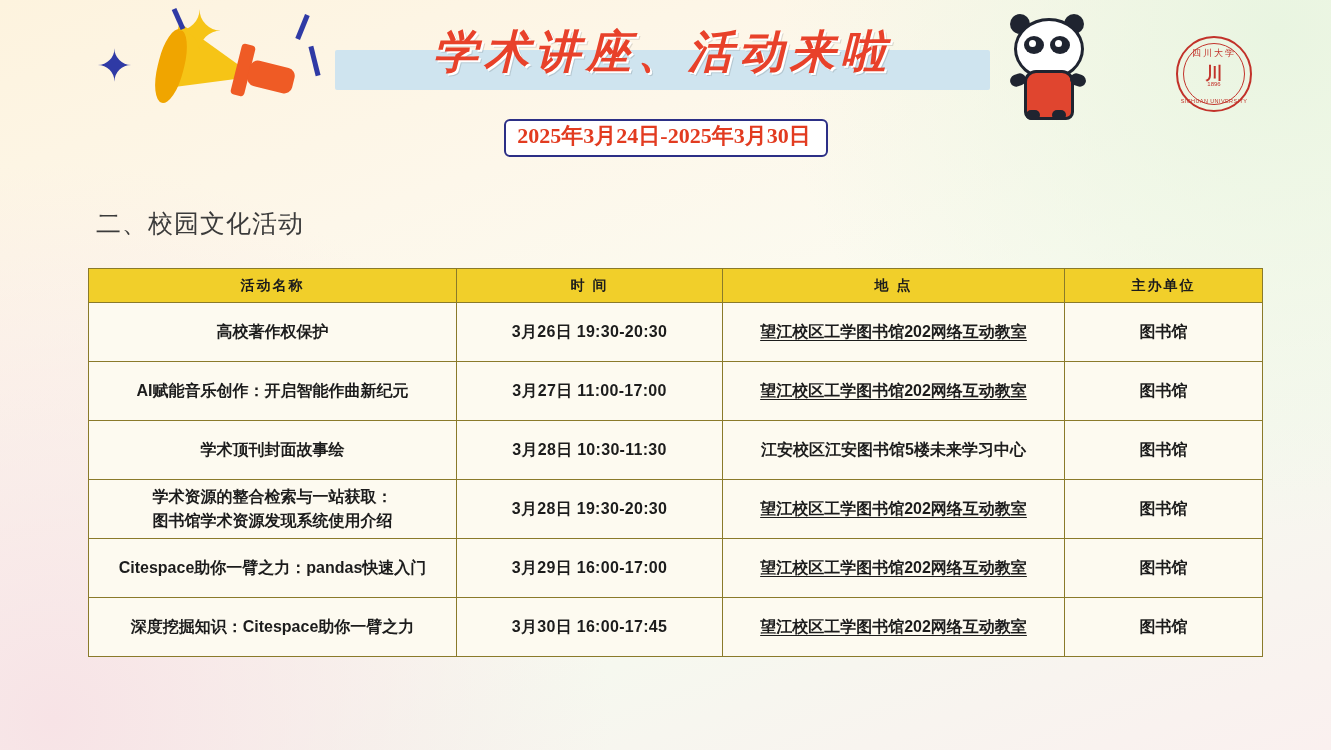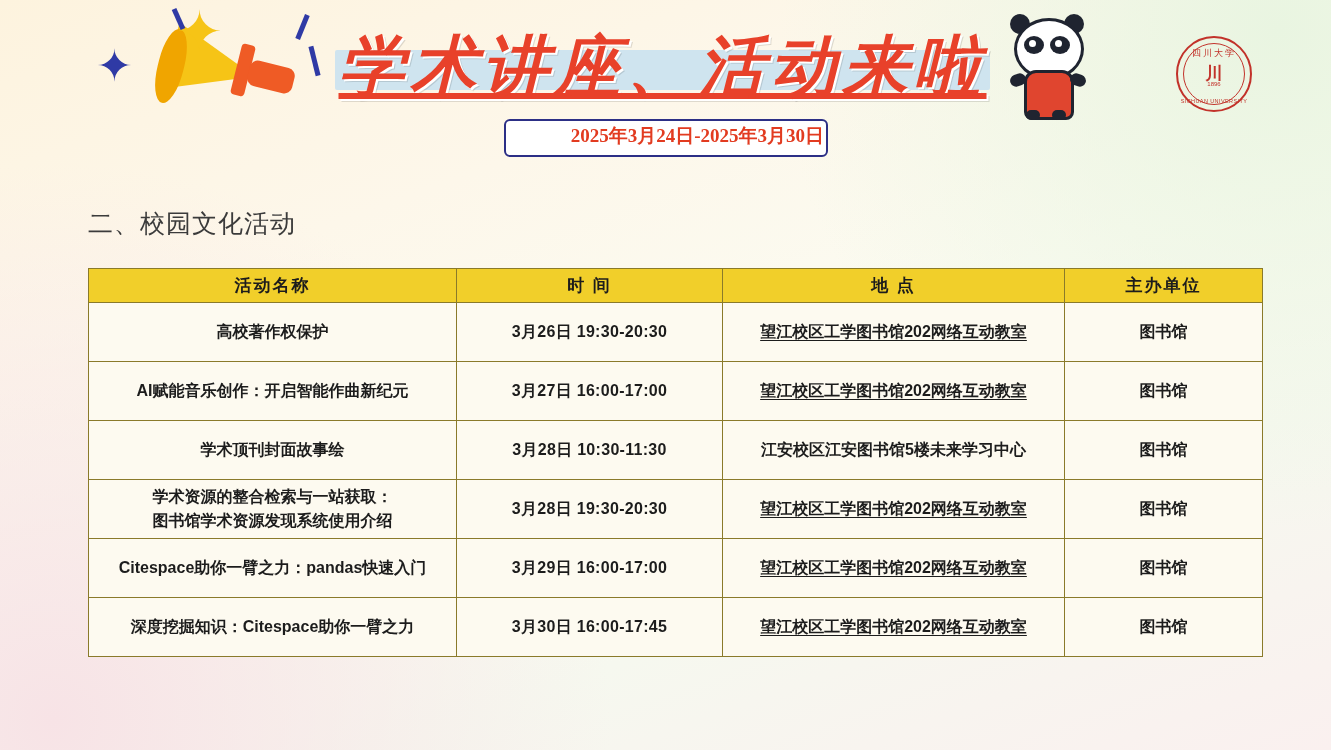--- a/index.html
+++ b/index.html
@@ -38,50 +38,49 @@
     background: #cfe4ef;
     border-radius: 2px;
   }
   .title-text {
     position: absolute;
     left: 335px;
     top: 22px;
     width: 655px;
     text-align: center;
     font-family: "Liberation Serif", serif;
-    font-size: 66px;
+    font-size: 45px;
     font-weight: bold;
     font-style: italic;
     color: #e8412a;
     letter-spacing: 6px;
     text-shadow: 2px 2px 0 #ffffff, 3px 3px 0 rgba(0,0,0,0.12);
     white-space: nowrap;
-    text-decoration: underline;
   }
   .date-pill {
     position: absolute;
     left: 504px;
     top: 119px;
     width: 320px;
     height: 34px;
     border: 2px solid #2c2f86;
     border-radius: 6px;
     background: #ffffff;
     box-shadow: 0 0 0 2px #ffffff inset;
   }
   .date-pill-text {
     position: absolute;
     left: 504px;
     top: 119px;
     width: 320px;
     height: 34px;
     line-height: 34px;
-    text-align: right;
+    text-align: center;
     font-family: "Liberation Serif", serif;
-    font-size: 19px;
+    font-size: 22px;
     font-weight: bold;
     color: #e23b20;
     white-space: nowrap;
   }
 
   
   .mega {
     position: absolute;
     left: 150px;
     top: 10px;
@@ -254,21 +253,21 @@
   .seal .year {
     position: absolute;
     left: 0; right: 0; top: 43px;
     text-align: center;
     font-size: 6px;
   }
 
   
   .section-heading {
     position: absolute;
-    left: 88px;
+    left: 96px;
     top: 207px;
     font-family: "Liberation Sans", sans-serif;
     font-size: 25px;
     color: #3b3b3b;
     letter-spacing: 1px;
   }
 
   
   .table-wrap {
     position: absolute;
@@ -284,21 +283,21 @@
   table.sched th,
   table.sched td {
     border: 1px solid #8a7a2a;
     text-align: center;
     vertical-align: middle;
     color: #1c1c1c;
   }
   table.sched th {
     background: #f1cf2a;
     height: 31px;
-    font-size: 17px;
+    font-size: 14px;
     font-weight: bold;
     letter-spacing: 2px;
   }
   table.sched td {
     background: #fdfaf0;
     height: 56px;
     font-size: 16px;
     font-weight: bold;
   }
   table.sched td.time {
@@ -385,21 +384,21 @@
       </thead>
       <tbody>
         <tr>
           <td>高校著作权保护</td>
           <td class="time">3月26日 19:30-20:30</td>
           <td><span class="u">望江校区工学图书馆202网络互动教室</span></td>
           <td>图书馆</td>
         </tr>
         <tr>
           <td>AI赋能音乐创作：开启智能作曲新纪元</td>
-          <td class="time">3月27日 16:00-17:00</td>
+          <td class="time">3月27日 11:00-17:00</td>
           <td><span class="u">望江校区工学图书馆202网络互动教室</span></td>
           <td>图书馆</td>
         </tr>
         <tr>
           <td>学术顶刊封面故事绘</td>
           <td class="time">3月28日 10:30-11:30</td>
           <td>江安校区江安图书馆5楼未来学习中心</td>
           <td>图书馆</td>
         </tr>
         <tr>

